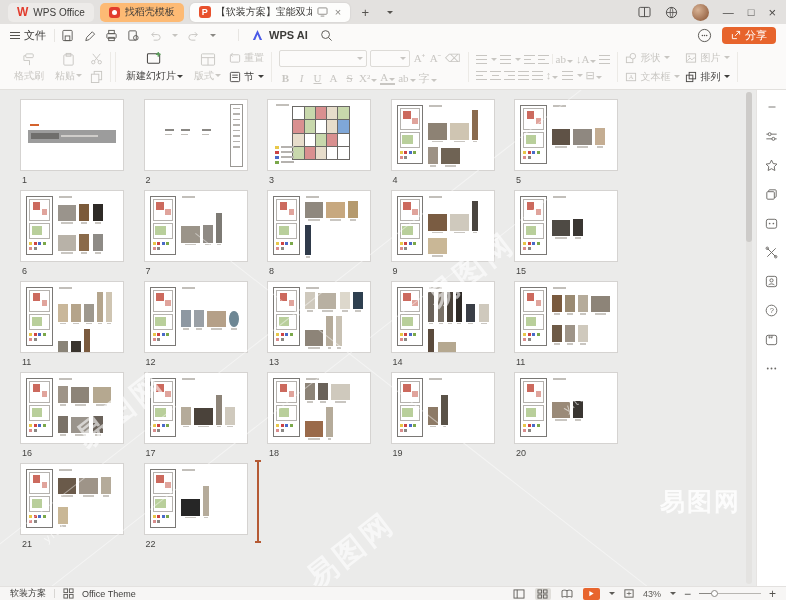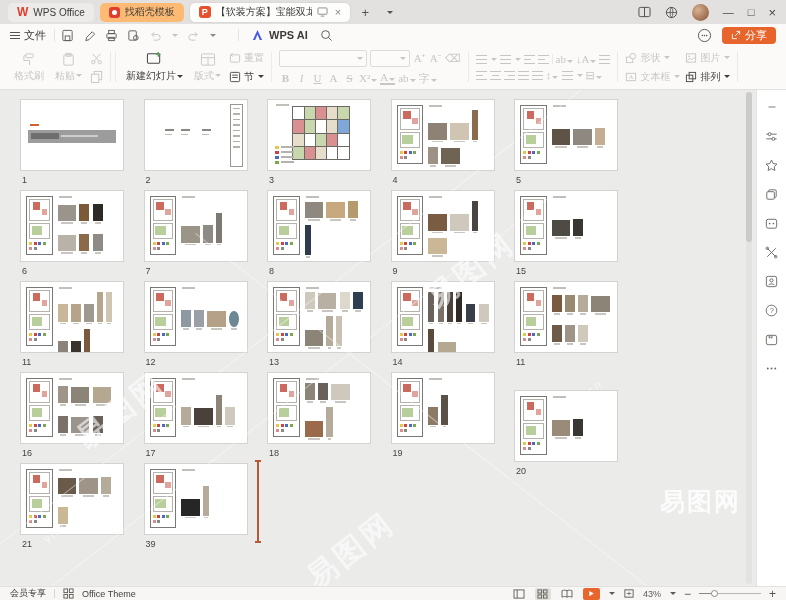--- a/index.html
+++ b/index.html
@@ -1260,21 +1260,21 @@
               <div class="pcap"></div>
             </div>
             <div class="pwp pt">
               <div class="pimg" style="background: rgb(90, 82, 72);"></div>
               <div class="pcap"></div>
             </div>
           </div>
         </div>
         <div class="snum">19</div>
       </div>
-      <div class="slide-wrap" style="left: 514px; top: 300px;">
+      <div class="slide-wrap" style="left: 514px; top: 282px;">
         <div class="thumb">
           <div class="pbox">
             <div class="pb1">
               <div class="r1" style="background: rgb(204, 106, 94);"></div>
               <div class="r2" style="background: rgb(224, 164, 156);"></div>
             </div>
             <div class="pb2">
               <div class="g1" style="background: rgb(185, 207, 155);"></div>
             </div>
             <div class="pleg">
@@ -1365,21 +1365,21 @@
             <div class="pwp pw">
               <div class="pimg" style="background: rgb(38, 38, 38);"></div>
               <div class="pcap"></div>
             </div>
             <div class="pwp pt">
               <div class="pimg" style="background: rgb(181, 171, 154);"></div>
               <div class="pcap"></div>
             </div>
           </div>
         </div>
-        <div class="snum">39</div>
+        <div class="snum">22</div>
       </div>
     </div>
   <div class="insert-cursor"></div>
   <div class="vscroll">
       <div class="vthumb"></div>
     </div>
 
   <div class="wline" style="left:-100px;top:180px;transform:rotate(-38deg);"></div>
   <div class="wline" style="left:100px;top:420px;transform:rotate(38deg);"></div>
   <div class="wline" style="left:-250px;top:380px;transform:rotate(-38deg);"></div>
@@ -1452,21 +1452,21 @@
   <div class="sbi">
       <svg width="15" height="15" viewBox="0 0 16 16">
         <circle cx="4" cy="8" r="1" fill="currentColor"></circle>
         <circle cx="8" cy="8" r="1" fill="currentColor"></circle>
         <circle cx="12" cy="8" r="1" fill="currentColor"></circle>
       </svg>
     </div>
 </div>
 
 <div class="statusbar">
-  <span>会员专享</span>
+  <span>软装方案</span>
   <span class="sb-div"></span>
   <svg width="11" height="11" viewBox="0 0 12 12" style="color:#5d5b57">
       <rect x="1" y="1" width="4" height="4" fill="none" stroke="currentColor"></rect>
       <rect x="7" y="1" width="4" height="4" fill="none" stroke="currentColor"></rect>
       <rect x="1" y="7" width="4" height="4" fill="none" stroke="currentColor"></rect>
       <rect x="7" y="7" width="4" height="4" fill="none" stroke="currentColor"></rect>
     </svg>
   <span>Office Theme</span>
   <div class="sb-right">
     <span class="viewico">

